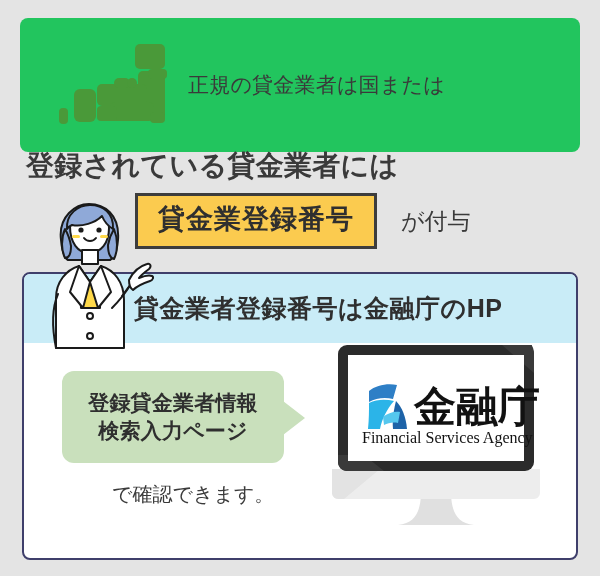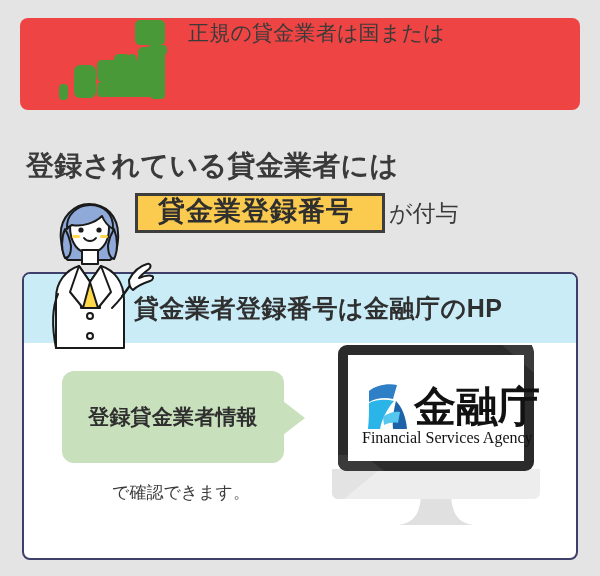--- a/index.html
+++ b/index.html
@@ -15,25 +15,25 @@
     overflow: hidden;
     position: relative;
   }
 
   
   .top-card {
     position: absolute;
     left: 20px;
     top: 18px;
     width: 560px;
-    height: 92px;
-    background: #ef4444;
+    height: 134px;
+    background: #22c55e;
     border-radius: 8px;
     display: flex;
-    align-items: flex-start;
+    align-items: center;
   }
   .map-icon {
     width: 120px;
     height: 86px;
     margin-left: 32px;
     flex: 0 0 auto;
     position: relative;
   }
   .map-icon svg { display: block; }
 
@@ -62,34 +62,34 @@
   .badge-row {
     position: absolute;
     left: 135px;
     top: 193px;
     display: flex;
     align-items: center;
   }
   .yellow-badge {
     background: #fbcb4f;
     border: 3px solid #3d3d3d;
-    padding: 6px 28px 8px 20px;
+    padding: 6px 20px 8px 20px;
     font-size: 27px;
     font-weight: 700;
     color: #2f2f2f;
     letter-spacing: 1px;
     line-height: 1.15;
     white-space: nowrap;
     box-sizing: border-box;
-    height: 40px;
+    height: 56px;
     display: flex;
     align-items: center;
   }
   .badge-suffix {
-    margin-left: 4px;
+    margin-left: 24px;
     font-size: 23px;
     font-weight: 500;
     color: #3a3a3a;
     white-space: nowrap;
   }
 
   
   .character {
     position: absolute;
     left: 34px;
@@ -162,21 +162,21 @@
     width: 0;
     height: 0;
     border-top: 17px solid transparent;
     border-bottom: 17px solid transparent;
     border-left: 22px solid #c9e0bc;
   }
   .confirm-text {
     position: absolute;
     left: 88px;
     top: 138px;
-    font-size: 17px;
+    font-size: 20px;
     font-weight: 500;
     color: #3a3a3a;
     white-space: nowrap;
   }
 
   
   .monitor {
     position: absolute;
     left: 300px;
     top: 0;
@@ -281,20 +281,21 @@
 <div class="info-panel">
 
   <div class="panel-header">
     <div class="panel-header-text">貸金業者登録番号は金融庁のHP</div>
   </div>
 
   <div class="panel-body">
 
     <div class="green-bubble">
       <span class="gline">登録貸金業者情報</span>
+      <span class="gline">検索入力ページ</span>
     </div>
     <div class="bubble-tail"></div>
 
     <div class="confirm-text">で確認できます。</div>
 
     <div class="monitor">
       <svg width="224" height="196" viewBox="0 0 224 196" xmlns="http://www.w3.org/2000/svg">
 
         <path d="M74 182 C92 180, 96 168, 97 152 L127 152 C128 168, 132 180, 150 182 Z" fill="#e0e0e0"></path>
 

